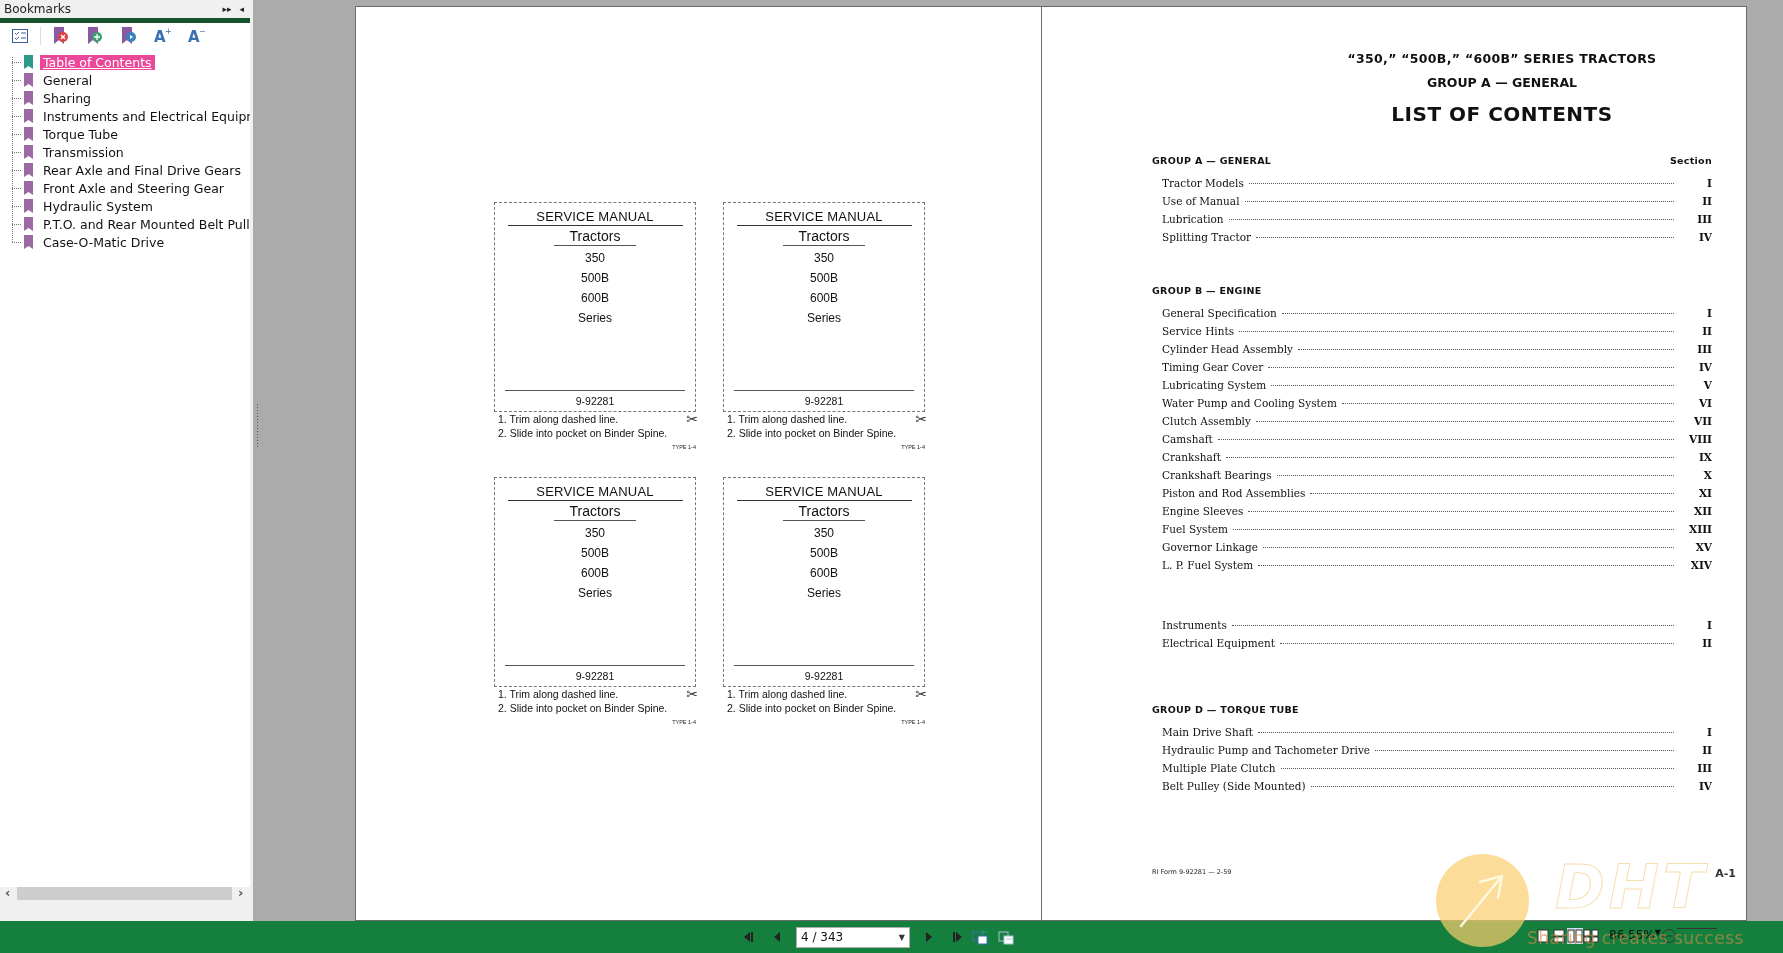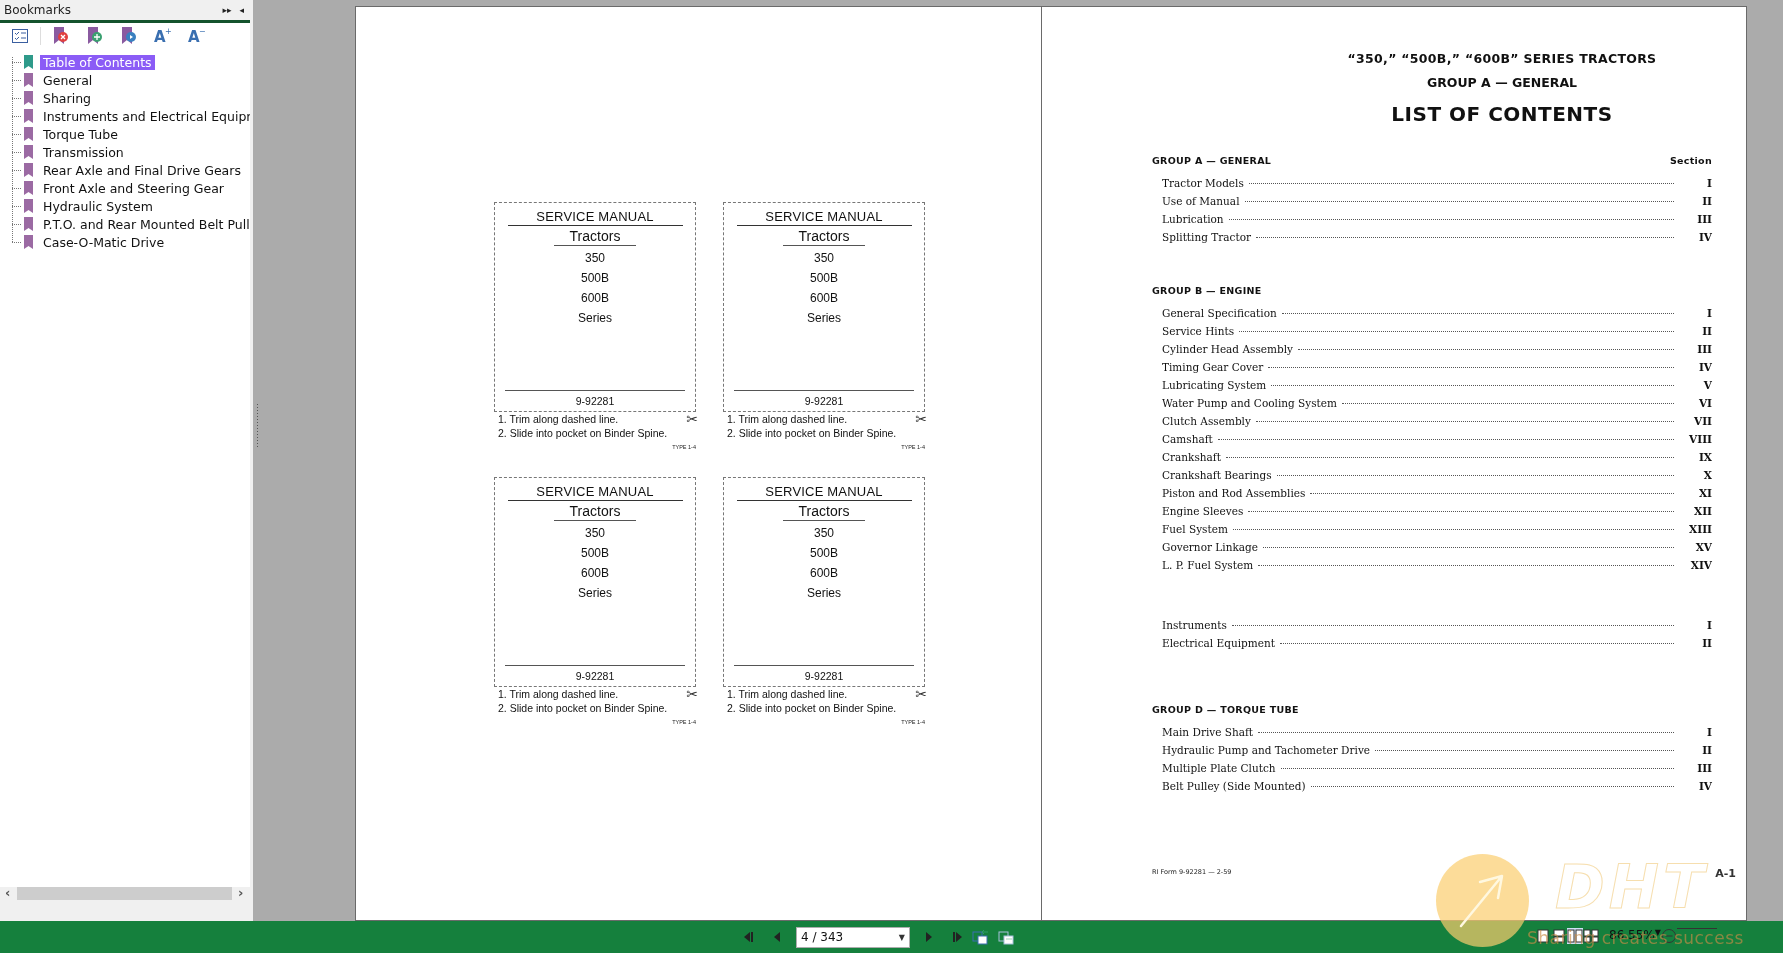--- a/index.html
+++ b/index.html
@@ -1,33 +1,33 @@
 <!DOCTYPE html>
 <html><head>
 <meta charset="utf-8">
 <style>
   * { box-sizing: border-box; margin: 0; padding: 0; }
   html, body { width: 1783px; height: 953px; overflow: hidden; background: #f0f0f0; font-family: "DejaVu Sans", sans-serif; }
   .app { position: relative; width: 1783px; height: 953px; }
 
   
   .sidebar { position: absolute; left: 0; top: 0; width: 250px; height: 921px; background: #f0f0f0; }
-  .sb-header { height: 23px; display: flex; align-items: center; justify-content: space-between; padding: 0 6px 0 4px; border-bottom: 3px solid #14532d; font-size: 12px; color: #222; }
+  .sb-header { height: 23px; display: flex; align-items: center; justify-content: space-between; padding: 0 6px 0 4px; border-bottom: 5px solid #14532d; font-size: 12px; color: #222; }
   .sb-header .ctrls { display: flex; gap: 8px; font-size: 9px; color: #222; }
   .sb-body { position: absolute; top: 23px; left: 0; width: 250px; bottom: 34px; background: #fff; }
   .sb-toolbar { height: 26px; display: flex; align-items: center; padding-left: 8px; gap: 0; }
   .tb-icon { width: 24px; height: 20px; display: flex; align-items: center; justify-content: center; margin-right: 10px; }
   .tb-sep { width: 1px; height: 18px; background: #ddd; margin: 0 8px 0 -2px; }
   .bm-list { position: relative; padding-left: 12px; margin-top: 4px; }
   .bm-list::before { content: ""; position: absolute; left: 12px; top: 4px; bottom: 9px; border-left: 1px dotted #777; }
   .bm-item { position: relative; height: 18px; display: flex; align-items: center; padding-left: 12px; font-size: 12.5px; color: #111; white-space: nowrap; }
   .bm-item::before { content: ""; position: absolute; left: 0; top: 9px; width: 9px; border-top: 1px dotted #777; }
   .bm-flag { width: 9px; height: 14px; margin-right: 10px; flex: none; clip-path: polygon(0 0,100% 0,100% 100%,50% 78%,0 100%); background: #9b6aa3; }
   .bm-flag.teal { background: #2e9a8a; }
-  .bm-label.sel { background: #8b5cf6; color: #fff; padding: 0 3px; margin-left: -3px; }
+  .bm-label.sel { background: #ec4899; color: #fff; text-decoration: underline; padding: 0 3px; margin-left: -3px; }
   .sb-hscroll { position: absolute; left: 0; bottom: 0; width: 250px; height: 34px; }
   .sb-hscroll .track { position: absolute; left: 17px; top: 0; width: 215px; height: 13px; background: #cdcdcd; }
   .sb-hscroll .arr { position: absolute; top: -2px; font-size: 13px; color: #555; font-weight: bold; }
 
   .splitter { position: absolute; left: 250px; top: 0; width: 3px; height: 921px; background: #f0f0f0; }
   .splitter-grip { position: absolute; left: 256px; top: 403px; width: 3px; height: 45px; background-image: radial-gradient(#555 0.8px, transparent 1px); background-size: 3px 3px; }
 
   
   .viewer { position: absolute; left: 253px; top: 0; width: 1530px; height: 921px; background: #ababab; }
   .page { position: absolute; top: 6px; height: 915px; background: #fff; border: 1px solid #6a6a6a; }

